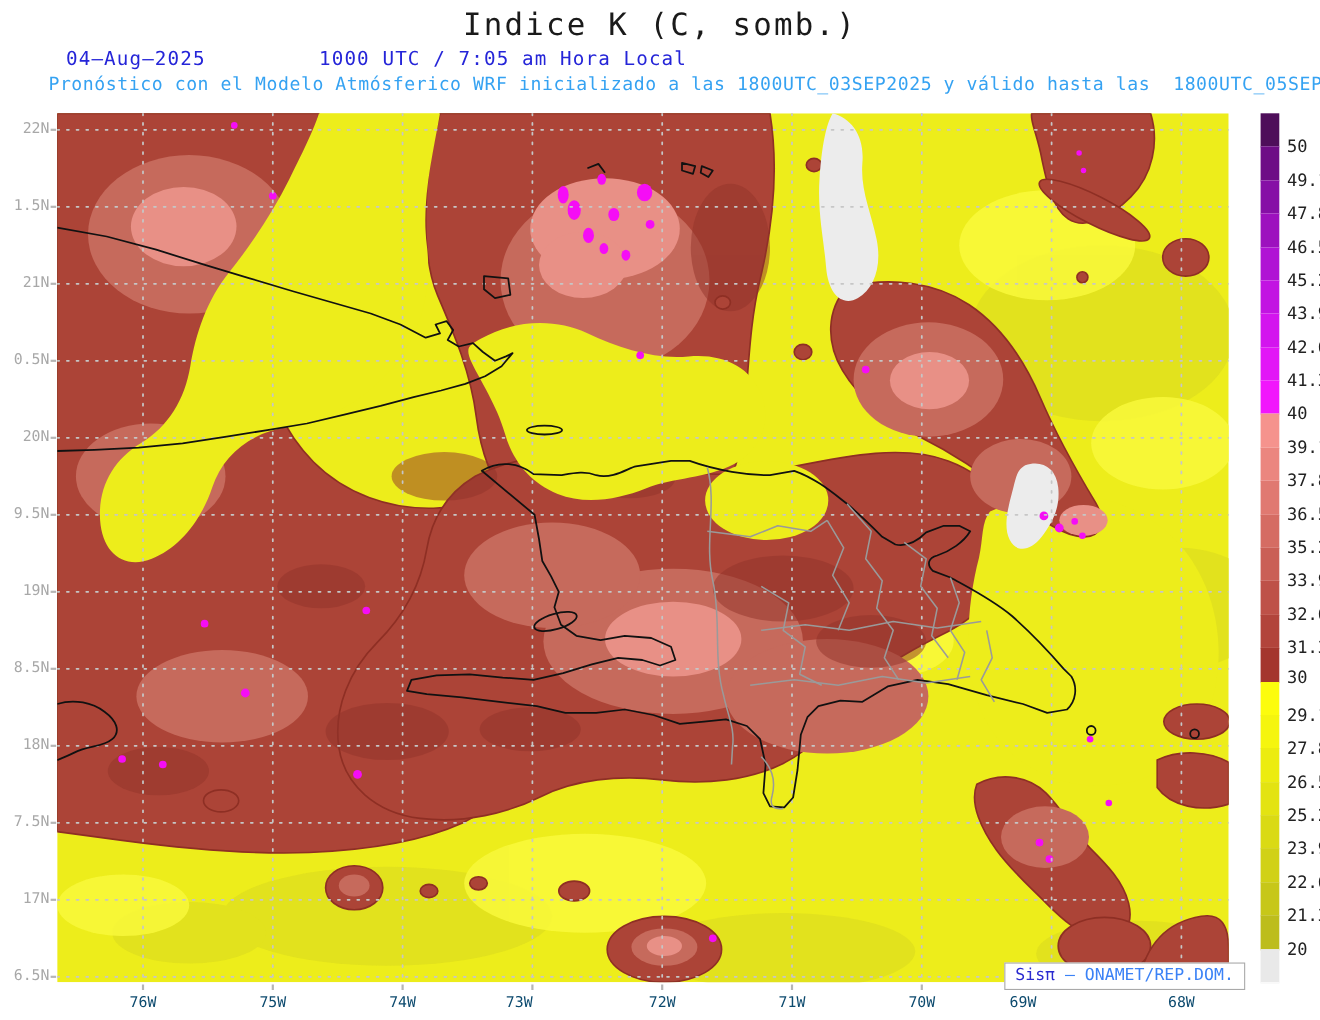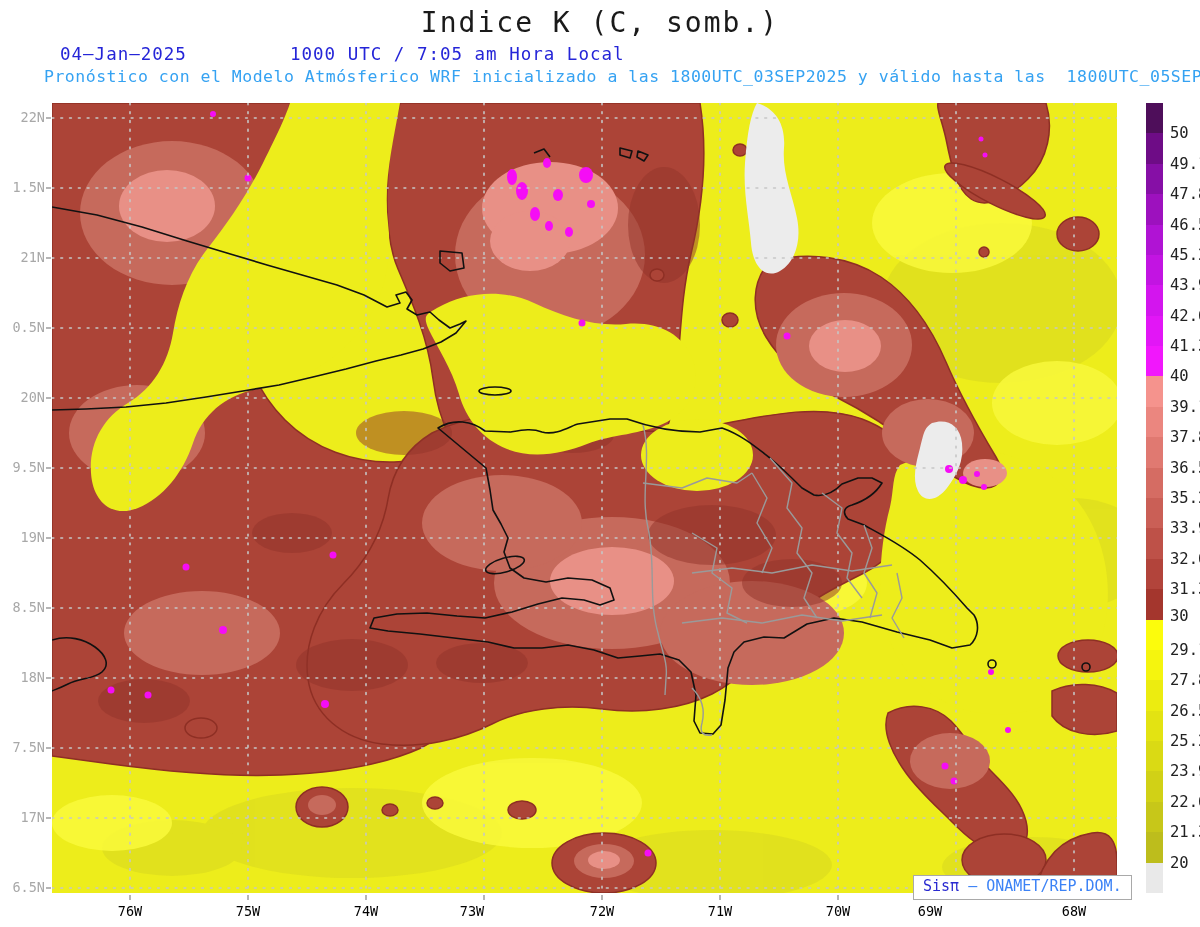--- a/index.html
+++ b/index.html
@@ -4,37 +4,37 @@
 <style>
   html,body{margin:0;padding:0;}
   body{width:1200px;height:927px;background:#ffffff;overflow:hidden;position:relative;
        font-family:"DejaVu Sans Mono","Liberation Mono",monospace;}
   .abs{position:absolute;}
   #title{top:6px;left:0;width:1200px;text-align:center;font-size:28px;letter-spacing:2px;color:#1a1a1a;font-weight:400;}
   #date{top:44px;left:60px;font-size:17.5px;letter-spacing:1px;color:#2525d8;}
   #time{top:44px;left:290px;font-size:17.5px;letter-spacing:1px;color:#2525d8;}
   #subtitle{top:67px;left:44px;font-size:16.5px;letter-spacing:.5px;color:#35a2f2;white-space:pre;}
   .latlab{position:absolute;width:75px;left:-30px;text-align:right;font-size:13.5px;color:#a8a8a8;}
-  .lonlab{position:absolute;width:60px;text-align:center;font-size:13.5px;color:#000000;top:903px;}
+  .lonlab{position:absolute;width:60px;text-align:center;font-size:13.5px;color:#0c4a6e;top:903px;}
   .tickx{position:absolute;width:2px;height:5px;background:#b5b5b5;top:895px;}
   .ticky{position:absolute;width:5px;height:2px;background:#b5b5b5;left:46px;}
   #colorbar{left:1146px;top:103px;width:17px;height:790px;}
   .cbseg{position:absolute;left:0;width:17px;border-bottom:1px solid #fff;box-sizing:border-box;}
   .cblab{position:absolute;left:1170px;font-size:15.5px;color:#222;}
   #credit{left:913px;top:875px;height:23px;background:#fff;border:1px solid #a9a9a9;
           font-size:15px;line-height:21px;padding:0 9px;white-space:nowrap;z-index:5;}
   #credit .sis{color:#2a2ad0;}
   #credit .rest{color:#3b82f6;}
   #mapsvg{left:52px;top:103px;}
 </style>
 </head>
 <body>
 
 <div class="abs" id="title">Indice K (C, somb.)</div>
-<div class="abs" id="date">04–Jan–2025</div>
+<div class="abs" id="date">04–Aug–2025</div>
 <div class="abs" id="time">1000 UTC / 7:05 am Hora Local</div>
 <div class="abs" id="subtitle">Pronóstico con el Modelo Atmósferico WRF inicializado a las 1800UTC_03SEP2025 y válido hasta las  1800UTC_05SEP2025</div>
 
 <div id="lat-labels">
     <div class="latlab" style="top: 109px;">22N</div>
     <div class="latlab" style="top: 179px;">1.5N</div>
     <div class="latlab" style="top: 249px;">21N</div>
     <div class="latlab" style="top: 319px;">0.5N</div>
     <div class="latlab" style="top: 389px;">20N</div>
     <div class="latlab" style="top: 459px;">9.5N</div>

